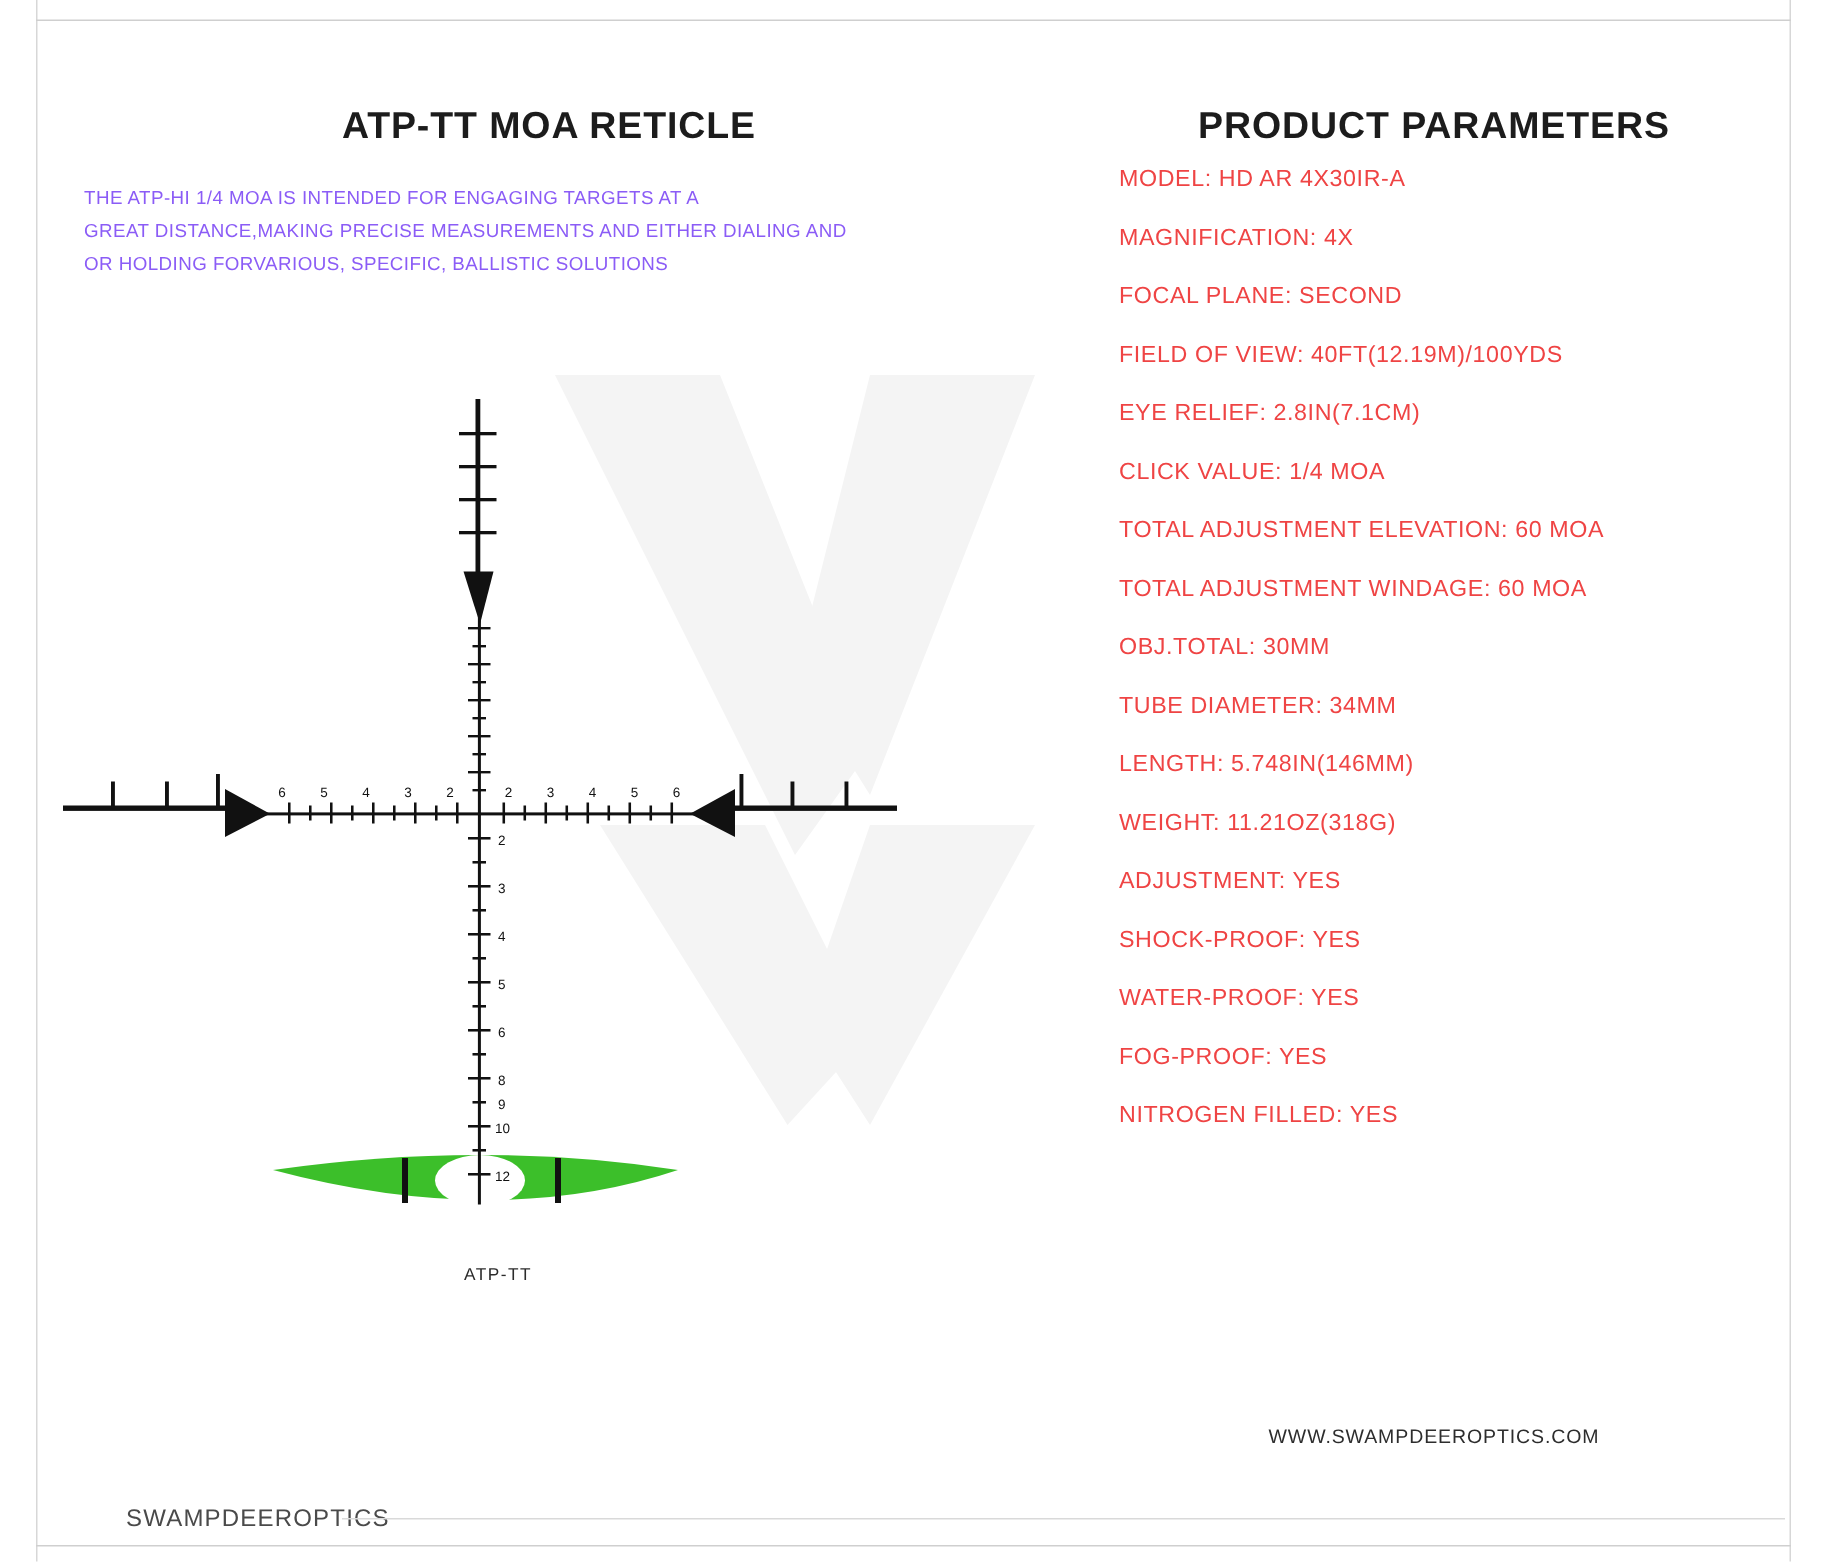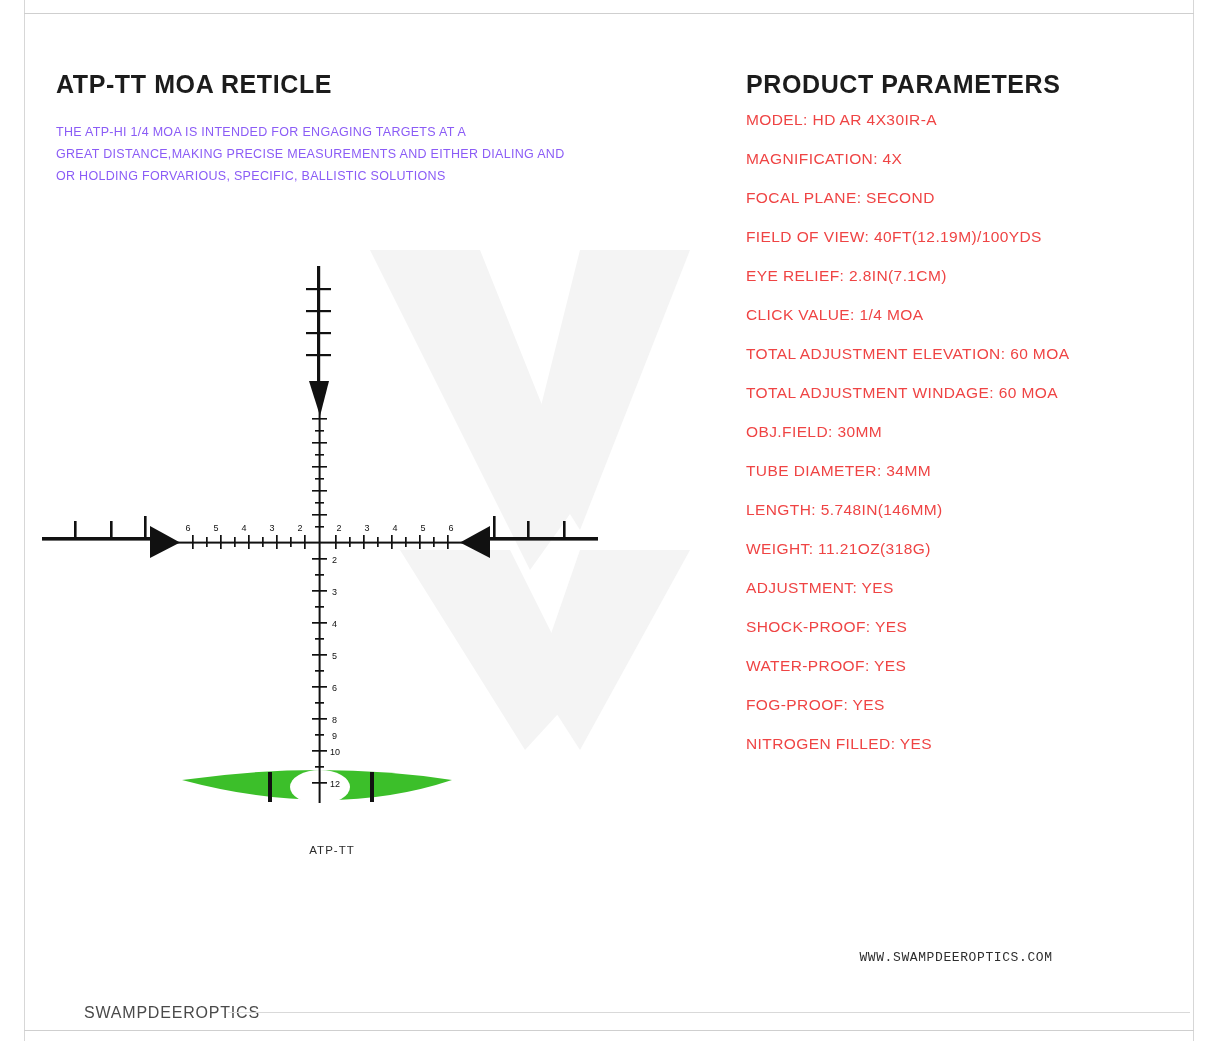--- a/index.html
+++ b/index.html
@@ -62,20 +62,21 @@
     position: absolute;
     left: 56px; top: 70px;
     width: 620px;
   }
   .section-title {
     font-size: 25px;
     font-weight: bold;
     letter-spacing: 0.6px;
     margin: 0 0 22px 0;
     color: #1c1c1c;
+    text-align: center;
   }
   .desc {
     font-size: 12.5px;
     line-height: 22px;
     letter-spacing: 0.3px;
     color: #8b5cf6;
     margin: 0;
   }
   .desc div { white-space: nowrap; }
 
@@ -111,21 +112,20 @@
   }
 
   .site-url {
     position: absolute;
     left: 746px; top: 950px;
     width: 420px;
     text-align: center;
     font-size: 13px;
     letter-spacing: 0.6px;
     color: #2d2d2d;
-    font-family: Liberation Mono, monospace;
   }
 
   .footer-brand {
     position: absolute;
     left: 84px; top: 1004px;
     font-size: 16px;
     letter-spacing: 0.8px;
     color: #4a4a4a;
   }
   .footer-rule {
@@ -291,21 +291,21 @@
   <div class="right-col">
     <h1 class="section-title">PRODUCT PARAMETERS</h1>
     <div class="param">MODEL: HD AR 4X30IR-A</div>
     <div class="param">MAGNIFICATION: 4X</div>
     <div class="param">FOCAL PLANE: SECOND</div>
     <div class="param">FIELD OF VIEW: 40FT(12.19M)/100YDS</div>
     <div class="param">EYE RELIEF: 2.8IN(7.1CM)</div>
     <div class="param">CLICK VALUE: 1/4 MOA</div>
     <div class="param">TOTAL ADJUSTMENT ELEVATION: 60 MOA</div>
     <div class="param">TOTAL ADJUSTMENT WINDAGE: 60 MOA</div>
-    <div class="param">OBJ.FIELD: 30MM</div>
+    <div class="param">OBJ.TOTAL: 30MM</div>
     <div class="param">TUBE DIAMETER: 34MM</div>
     <div class="param">LENGTH: 5.748IN(146MM)</div>
     <div class="param">WEIGHT: 11.21OZ(318G)</div>
     <div class="param">ADJUSTMENT: YES</div>
     <div class="param">SHOCK-PROOF: YES</div>
     <div class="param">WATER-PROOF: YES</div>
     <div class="param">FOG-PROOF: YES</div>
     <div class="param">NITROGEN FILLED: YES</div>
   </div>
 

